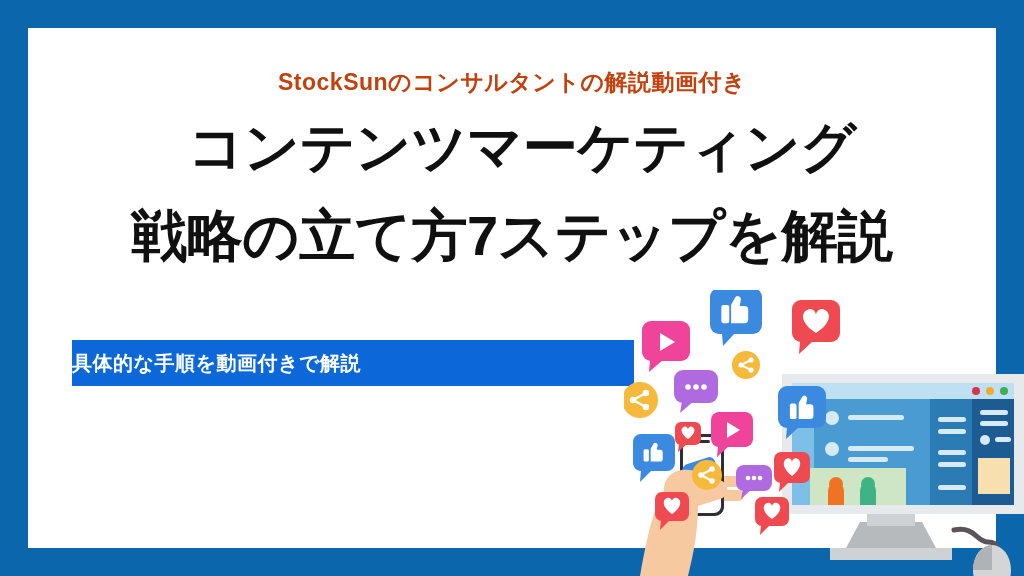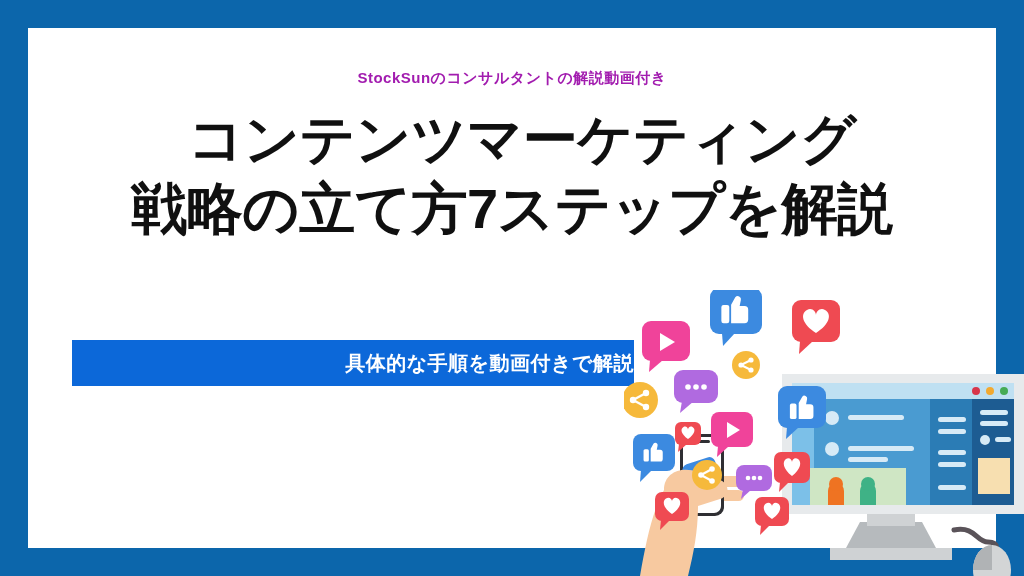--- a/index.html
+++ b/index.html
@@ -36,53 +36,53 @@
   
   #headline {
     position: absolute;
     left: 0;
     top: 0;
     width: 968px;
     text-align: center;
   }
   #eyebrow {
     margin-top: 42px;
-    font-size: 15px;
+    font-size: 23px;
     font-weight: 700;
     letter-spacing: .5px;
-    color: #a21caf;
+    color: #c2410c;
     line-height: 1.1;
     white-space: nowrap;
     text-align: center;
   }
   .title-line {
     font-size: 55px;
     font-weight: 700;
     color: #101010;
     line-height: 1.24;
     letter-spacing: -0.5px;
     white-space: nowrap;
   }
   #title-1 { margin-top: 18px; padding-left: 20px; }
-  #title-2 { margin-top: 1px; font-size: 56px; }
+  #title-2 { margin-top: 20px; font-size: 56px; }
 
   
   #bullets {
     position: absolute;
     left: 44px;
     top: 312px;
     width: 562px;
   }
   .bar {
     width: 562px;
     height: 46px;
     background: #0c68d9;
     display: flex;
     align-items: center;
-    justify-content: flex-end;
+    justify-content: flex-start;
     margin-bottom: 18px;
     box-sizing: border-box;
   }
   .bar-label {
     color: #ffffff;
     font-size: 20px;
     font-weight: 700;
     letter-spacing: .5px;
     white-space: nowrap;
   }

